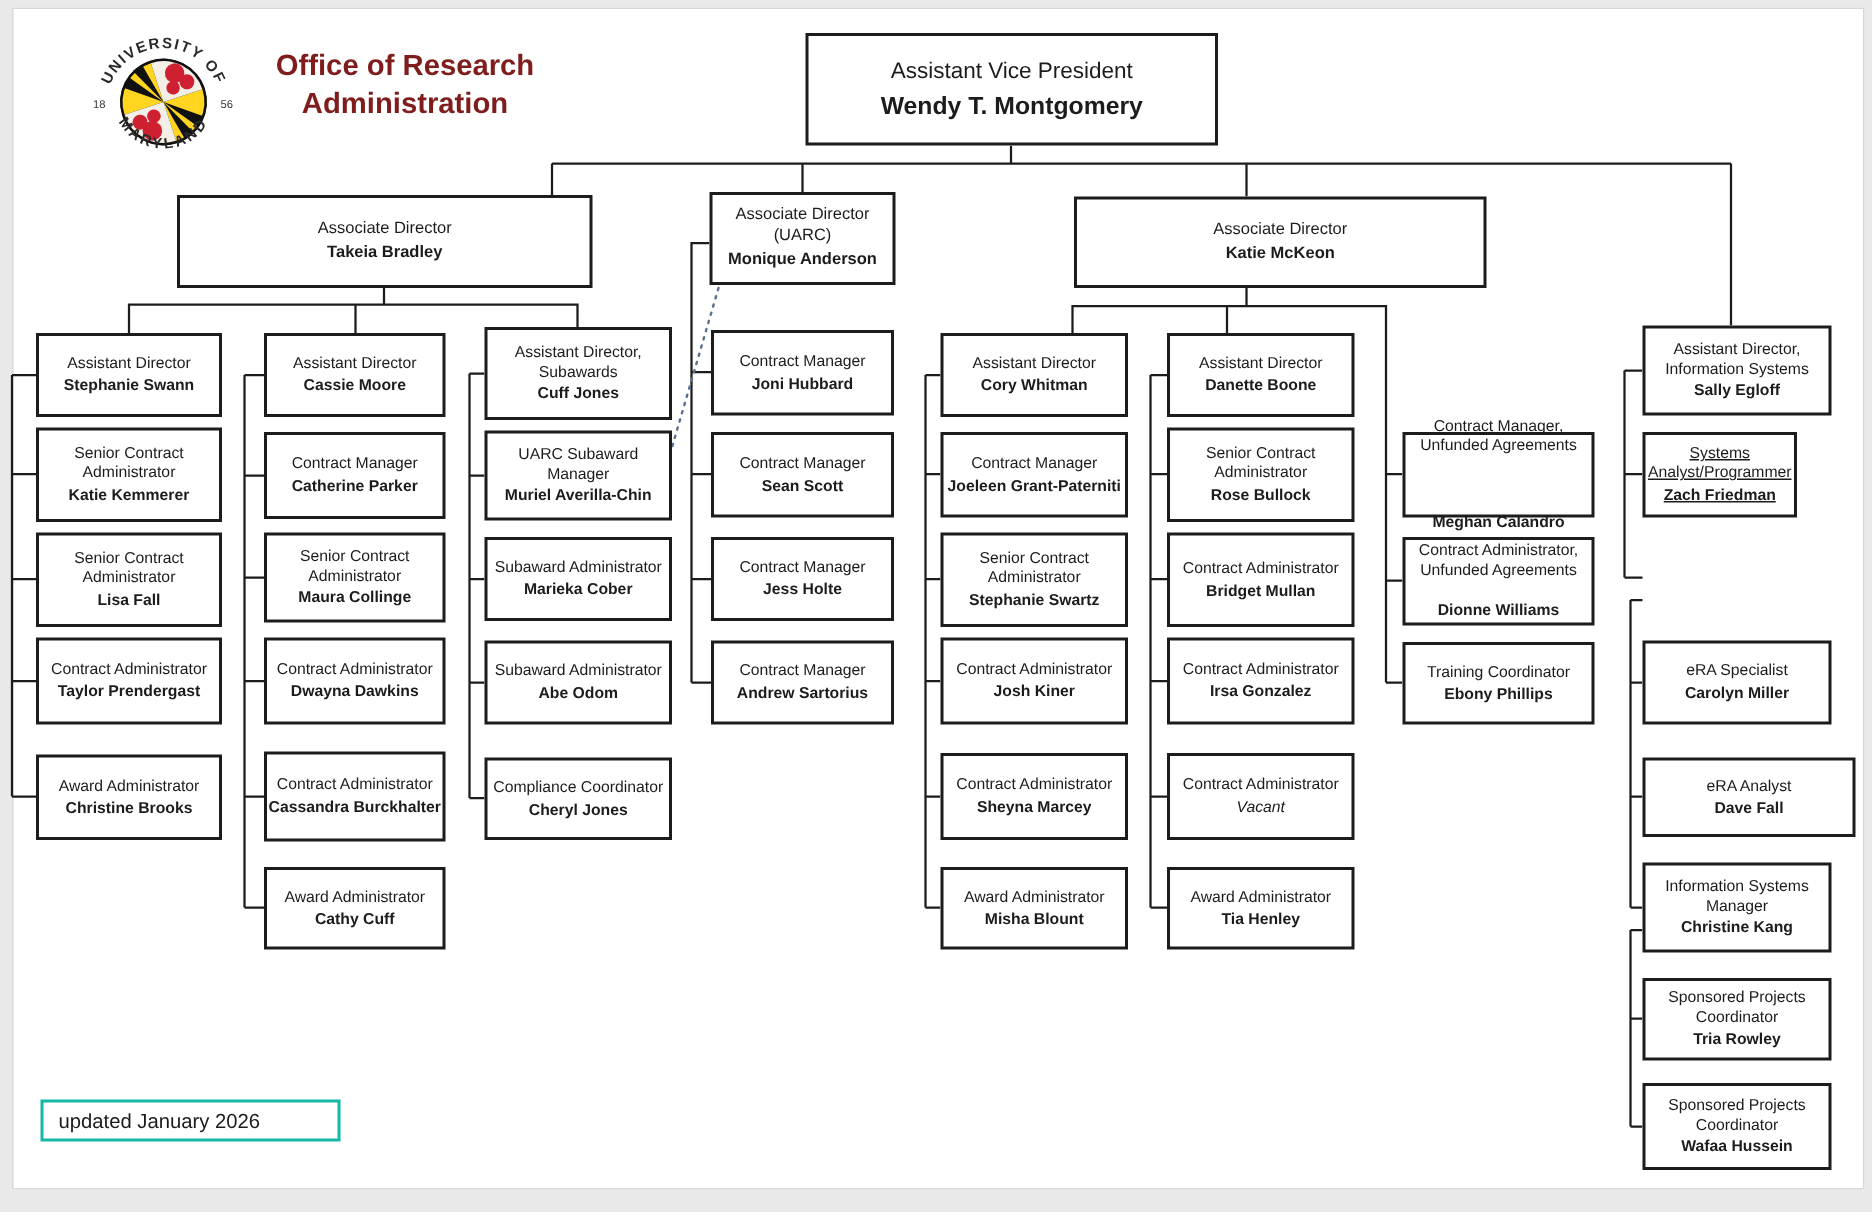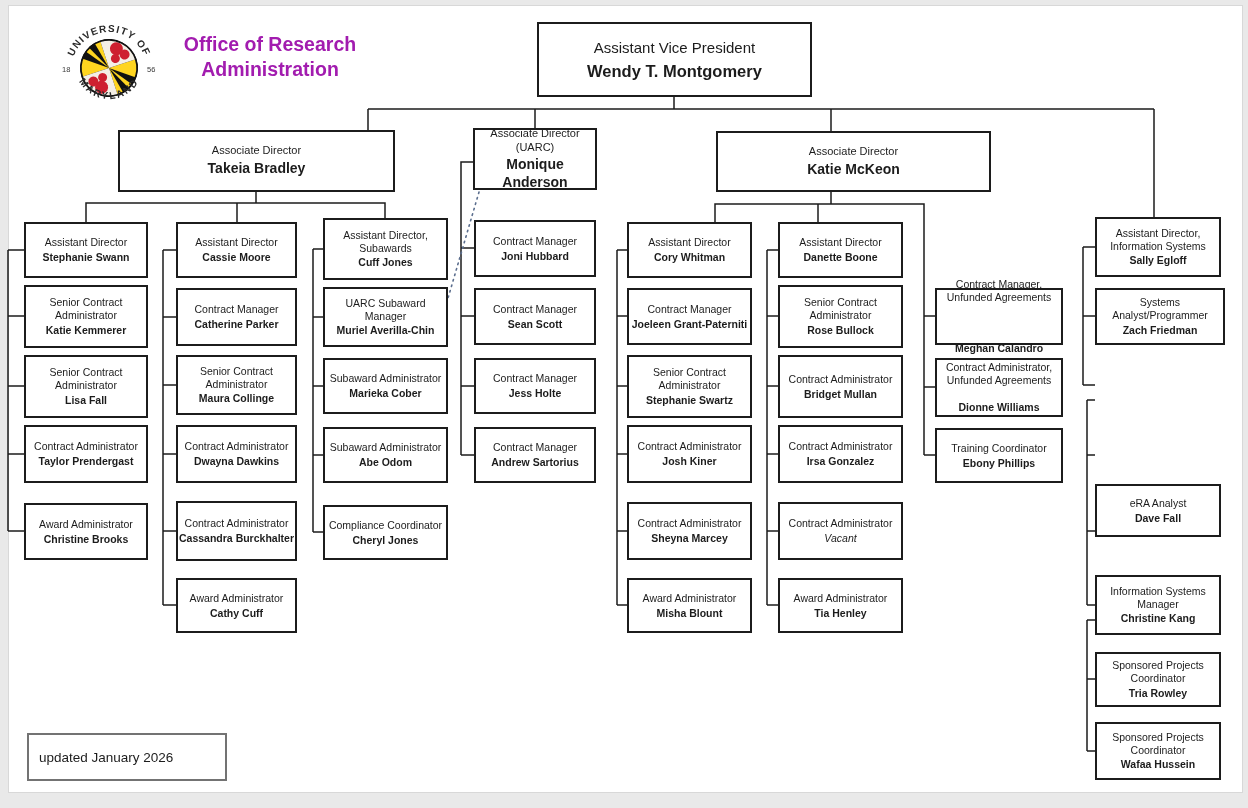--- a/index.html
+++ b/index.html
@@ -11,31 +11,31 @@
   .obox{position:absolute;box-sizing:border-box;border:2px solid #1c1c1c;background:#fff;
         display:flex;flex-direction:column;align-items:center;justify-content:center;
         text-align:center;font-size:10.5px;line-height:1.22;color:#1c1c1c;padding:2px 1px;}
   .obox .rl{font-weight:normal;}
   .obox .nm{font-weight:bold;margin-top:2px;}
   .nm.vacant{font-weight:normal;font-style:italic;}
   
   .dbox{position:absolute;box-sizing:border-box;border:2px solid #1c1c1c;background:#fff;
         display:flex;flex-direction:column;align-items:center;justify-content:center;
         text-align:center;font-size:11px;line-height:1.25;color:#1c1c1c;padding:2px;}
-  .dbox .nm{font-weight:bold;font-size:14px;margin-top:2px;}
+  .dbox .nm{font-weight:bold;font-size:11px;margin-top:2px;}
   
   .avp{position:absolute;box-sizing:border-box;border:2px solid #1c1c1c;background:#fff;
        display:flex;flex-direction:column;align-items:center;justify-content:center;
        text-align:center;color:#1c1c1c;}
   .avp .rl{font-size:15px;}
   .avp .nm{font-size:16.5px;font-weight:bold;margin-top:6px;}
   .hdr-title{position:absolute;left:164px;top:32px;width:212px;text-align:center;
-             font-size:19.5px;font-weight:bold;color:#a21caf;line-height:1.3;}
-  .footer-note{position:absolute;left:27px;top:733px;width:200px;height:48px;box-sizing:border-box;
-               border:2px solid #737373;background:#fff;display:flex;align-items:center;
+             font-size:19.5px;font-weight:bold;color:#7f1d1d;line-height:1.3;}
+  .footer-note{position:absolute;left:27px;top:733px;width:200px;height:28px;box-sizing:border-box;
+               border:2px solid #14b8a6;background:#fff;display:flex;align-items:center;
                padding-left:10px;font-size:13.5px;color:#1c1c1c;}
   .logo{position:absolute;left:58px;top:16px;width:102px;height:100px;}
 </style>
 </head>
 <body>
 
 <div class="stage">
   <div class="page"></div>
   <div class="canvas">
 
@@ -254,25 +254,29 @@
     </div>
     <div class="obox" style="left:935px;top:428px;width:128px;height:55px;">
       <div class="rl">Training Coordinator</div>
       <div class="nm">Ebony Phillips</div>
     </div>
 
     <div class="obox" style="left:1095px;top:217px;width:126px;height:60px;">
       <div class="rl">Assistant Director, Information Systems</div>
       <div class="nm">Sally Egloff</div>
     </div>
-    <div class="obox" style="left:1095px;top:288px;width:130px;height:57px;">
+    <div class="obox" style="left:1095px;top:288px;width:103px;height:57px;text-decoration:underline;">
       <div class="rl">Systems Analyst/Programmer</div>
       <div class="nm">Zach Friedman</div>
     </div>
-    <div class="obox" style="left:1095px;top:484px;width:126px;height:53px;">
+    <div class="obox" style="left:1095px;top:427px;width:126px;height:56px;">
+      <div class="rl">eRA Specialist</div>
+      <div class="nm">Carolyn Miller</div>
+    </div>
+    <div class="obox" style="left:1095px;top:505px;width:142px;height:53px;">
       <div class="rl">eRA Analyst</div>
       <div class="nm">Dave Fall</div>
     </div>
     <div class="obox" style="left:1095px;top:575px;width:126px;height:60px;">
       <div class="rl">Information Systems Manager</div>
       <div class="nm">Christine Kang</div>
     </div>
     <div class="obox" style="left:1095px;top:652px;width:126px;height:55px;">
       <div class="rl">Sponsored Projects Coordinator</div>
       <div class="nm">Tria Rowley</div>

